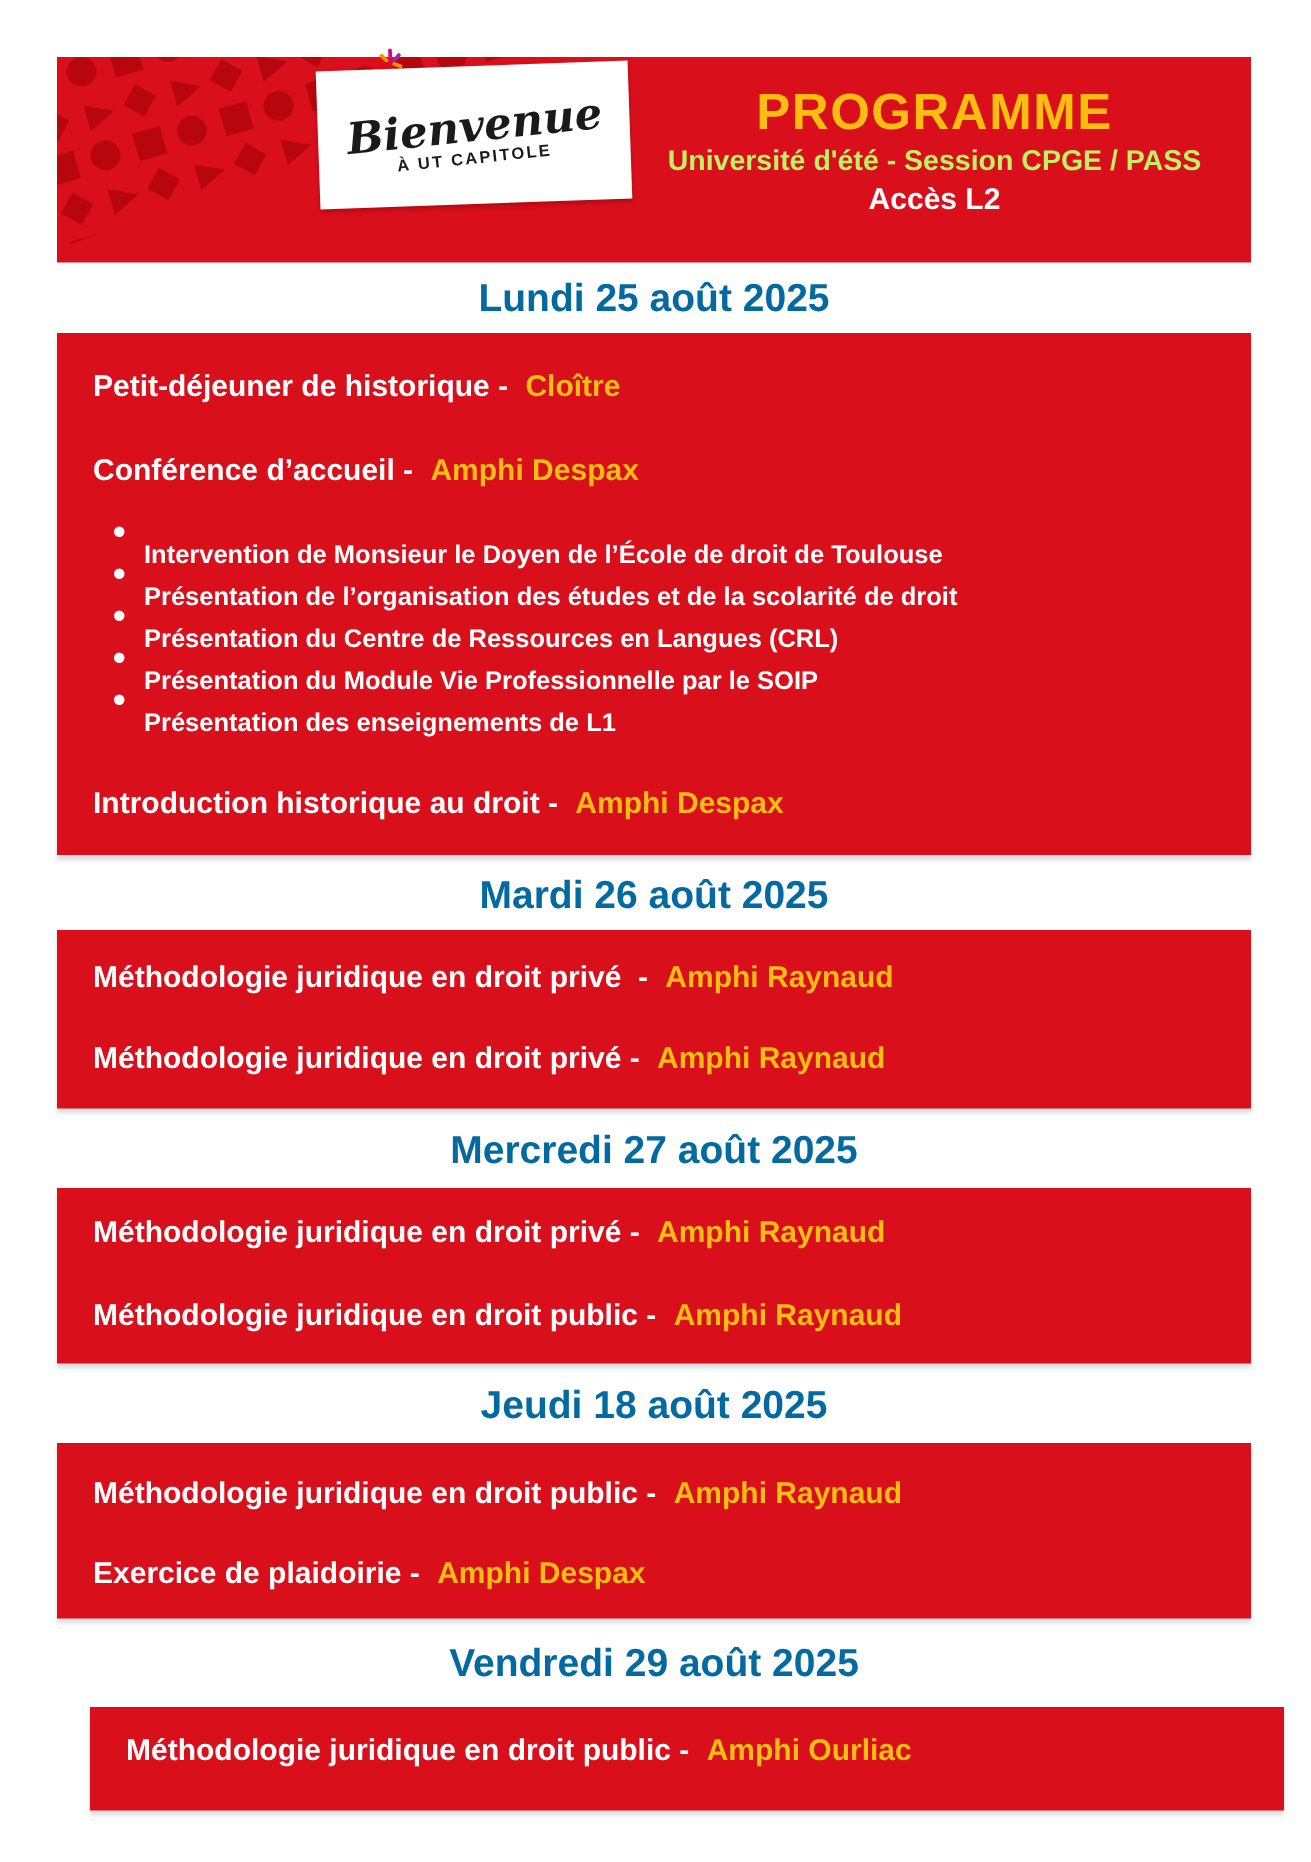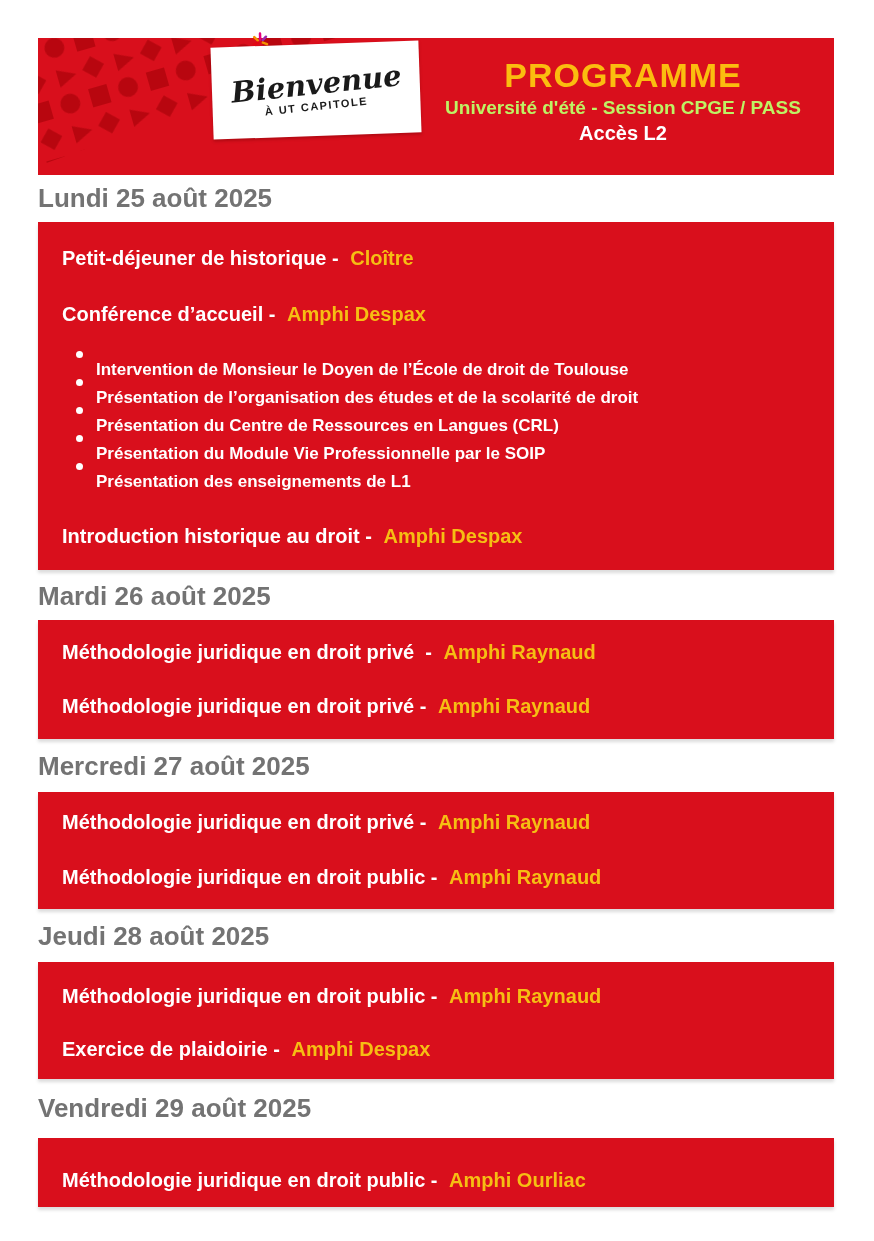--- a/index.html
+++ b/index.html
@@ -32,22 +32,22 @@
   }
   .titles{position:absolute;left:382px;top:0;width:406px;text-align:center;}
   .h-title{
     margin-top:18px;font-size:34px;line-height:38px;font-weight:bold;
     color:#FBBD0F;letter-spacing:1px;
   }
   .h-sub{margin-top:3px;font-size:19px;line-height:22px;font-weight:bold;color:#bef264;}
   .h-access{margin-top:4px;font-size:20px;line-height:20px;font-weight:bold;color:#ffffff;}
   
   .day-heading{
-    position:absolute;left:38px;width:796px;text-align:left;
-    font-size:26px;line-height:32px;font-weight:bold;color:#737373;
+    position:absolute;left:38px;width:796px;text-align:center;
+    font-size:26px;line-height:32px;font-weight:bold;color:#0369a1;
   }
   
   .block{
     position:absolute;left:38px;width:796px;background:#D90F1C;
     box-sizing:border-box;color:#ffffff;
     box-shadow:0 3px 3px rgba(130,130,130,.28);
   }
   .event{font-size:20px;line-height:24px;font-weight:bold;}
   .ev-title{color:#ffffff;white-space:pre-wrap;}
   .ev-loc{color:#F6BE13;margin-left:6px;}
@@ -59,21 +59,21 @@
   }
   .closing{margin-top:28px;}
   .b1{top:222px;height:348px;padding:24px 24px 0 24px;}
   .b1 .e2{margin-top:32px;}
   .b2{top:620px;height:119px;padding:20px 24px;}
   .b2 .e2{margin-top:30px;}
   .b3{top:792px;height:117px;padding:18px 24px;}
   .b3 .e2{margin-top:31px;}
   .b4{top:962px;height:117px;padding:22px 24px;}
   .b4 .e2{margin-top:29px;}
-  .b5{top:1138px;height:69px;padding:30px 24px;}
+  .b5{top:1138px;height:69px;padding:17px 24px;margin-left:22px;}
 </style>
 </head>
 <body>
 
 <div class="page">
 
   <div class="banner">
     <svg class="pattern" width="340" height="137" viewBox="0 0 340 137" aria-hidden="true">
       <defs>
         <pattern id="shp" width="60" height="58" patternUnits="userSpaceOnUse" patternTransform="rotate(-16)">
@@ -165,21 +165,21 @@
     <div class="event e1">
       <span class="ev-title">Méthodologie juridique en droit privé -</span>
       <span class="ev-loc">Amphi Raynaud</span>
     </div>
     <div class="event e2">
       <span class="ev-title">Méthodologie juridique en droit public -</span>
       <span class="ev-loc">Amphi Raynaud</span>
     </div>
   </div>
 
-  <div class="day-heading" style="top:920px">Jeudi 28 août 2025</div>
+  <div class="day-heading" style="top:920px">Jeudi 18 août 2025</div>
 
   <div class="block b4">
     <div class="event e1">
       <span class="ev-title">Méthodologie juridique en droit public -</span>
       <span class="ev-loc">Amphi Raynaud</span>
     </div>
     <div class="event e2">
       <span class="ev-title">Exercice de plaidoirie -</span>
       <span class="ev-loc">Amphi Despax</span>
     </div>

